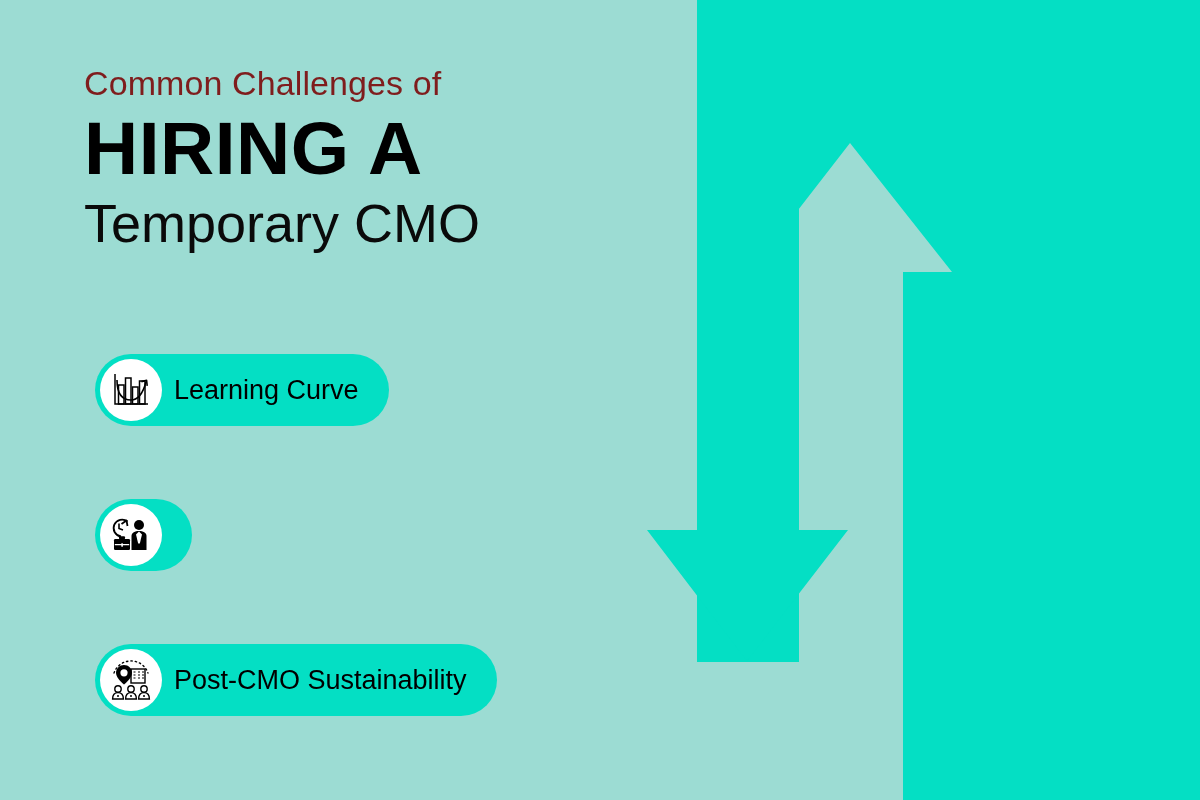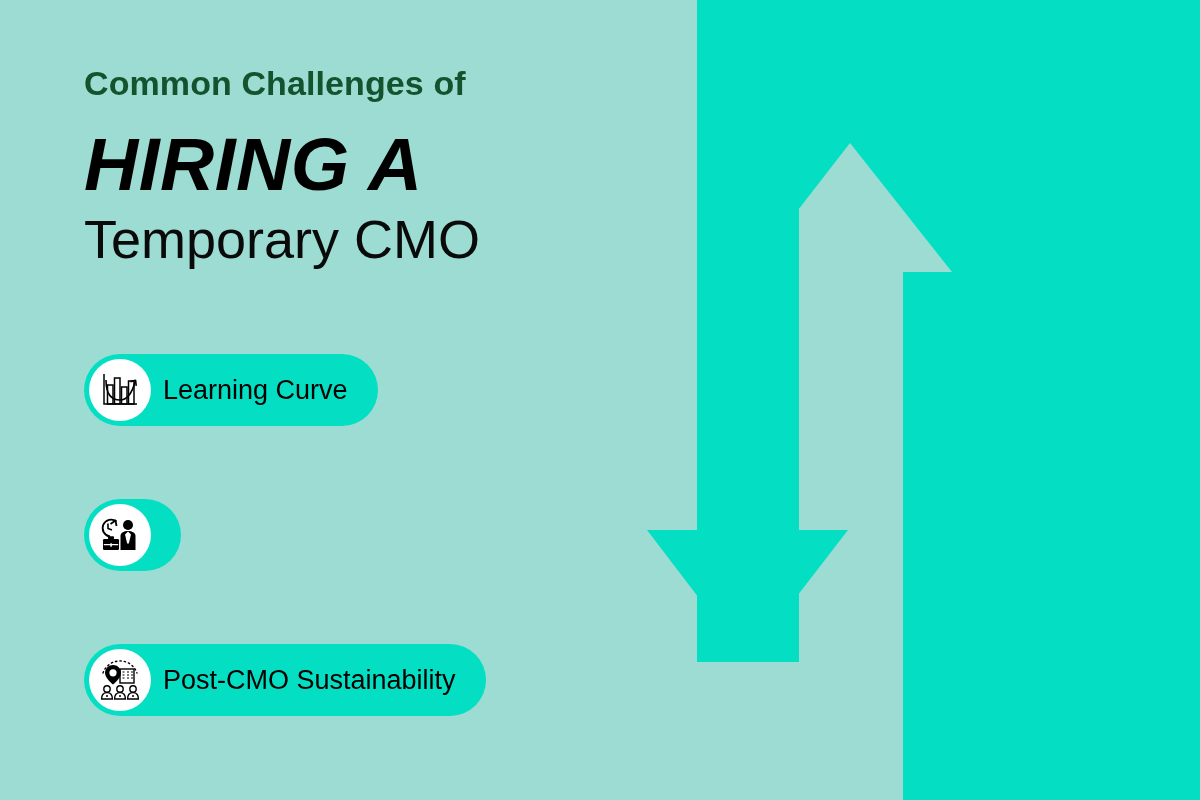--- a/index.html
+++ b/index.html
@@ -32,49 +32,48 @@
   
   #headline {
     position: absolute;
     left: 84px;
     top: 62px;
     width: 600px;
   }
   .hl-pre {
     font-size: 34px;
     line-height: 42px;
-    font-weight: 700;
-    color: #14532d;
+    font-weight: 400;
+    color: #7f1d1d;
     letter-spacing: 0.1px;
     white-space: nowrap;
   }
   .hl-main {
     font-size: 75px;
     line-height: 84px;
     font-weight: 700;
     color: #000000;
     letter-spacing: 0.5px;
-    margin-top: 18px;
-    white-space: nowrap;
-    font-style: italic;
+    margin-top: 2px;
+    white-space: nowrap;
   }
   .hl-post {
     font-size: 54px;
     line-height: 62px;
     font-weight: 400;
     color: #0a0a0a;
     letter-spacing: 0px;
     margin-top: 2px;
     white-space: nowrap;
   }
 
   
   #pill-list {
     position: absolute;
-    left: 84px;
+    left: 95px;
     top: 354px;
     width: 620px;
   }
   .pill {
     position: relative;
     height: 72px;
     background: #04dfc4;
     border-radius: 40px;
     display: flex;
     align-items: center;

